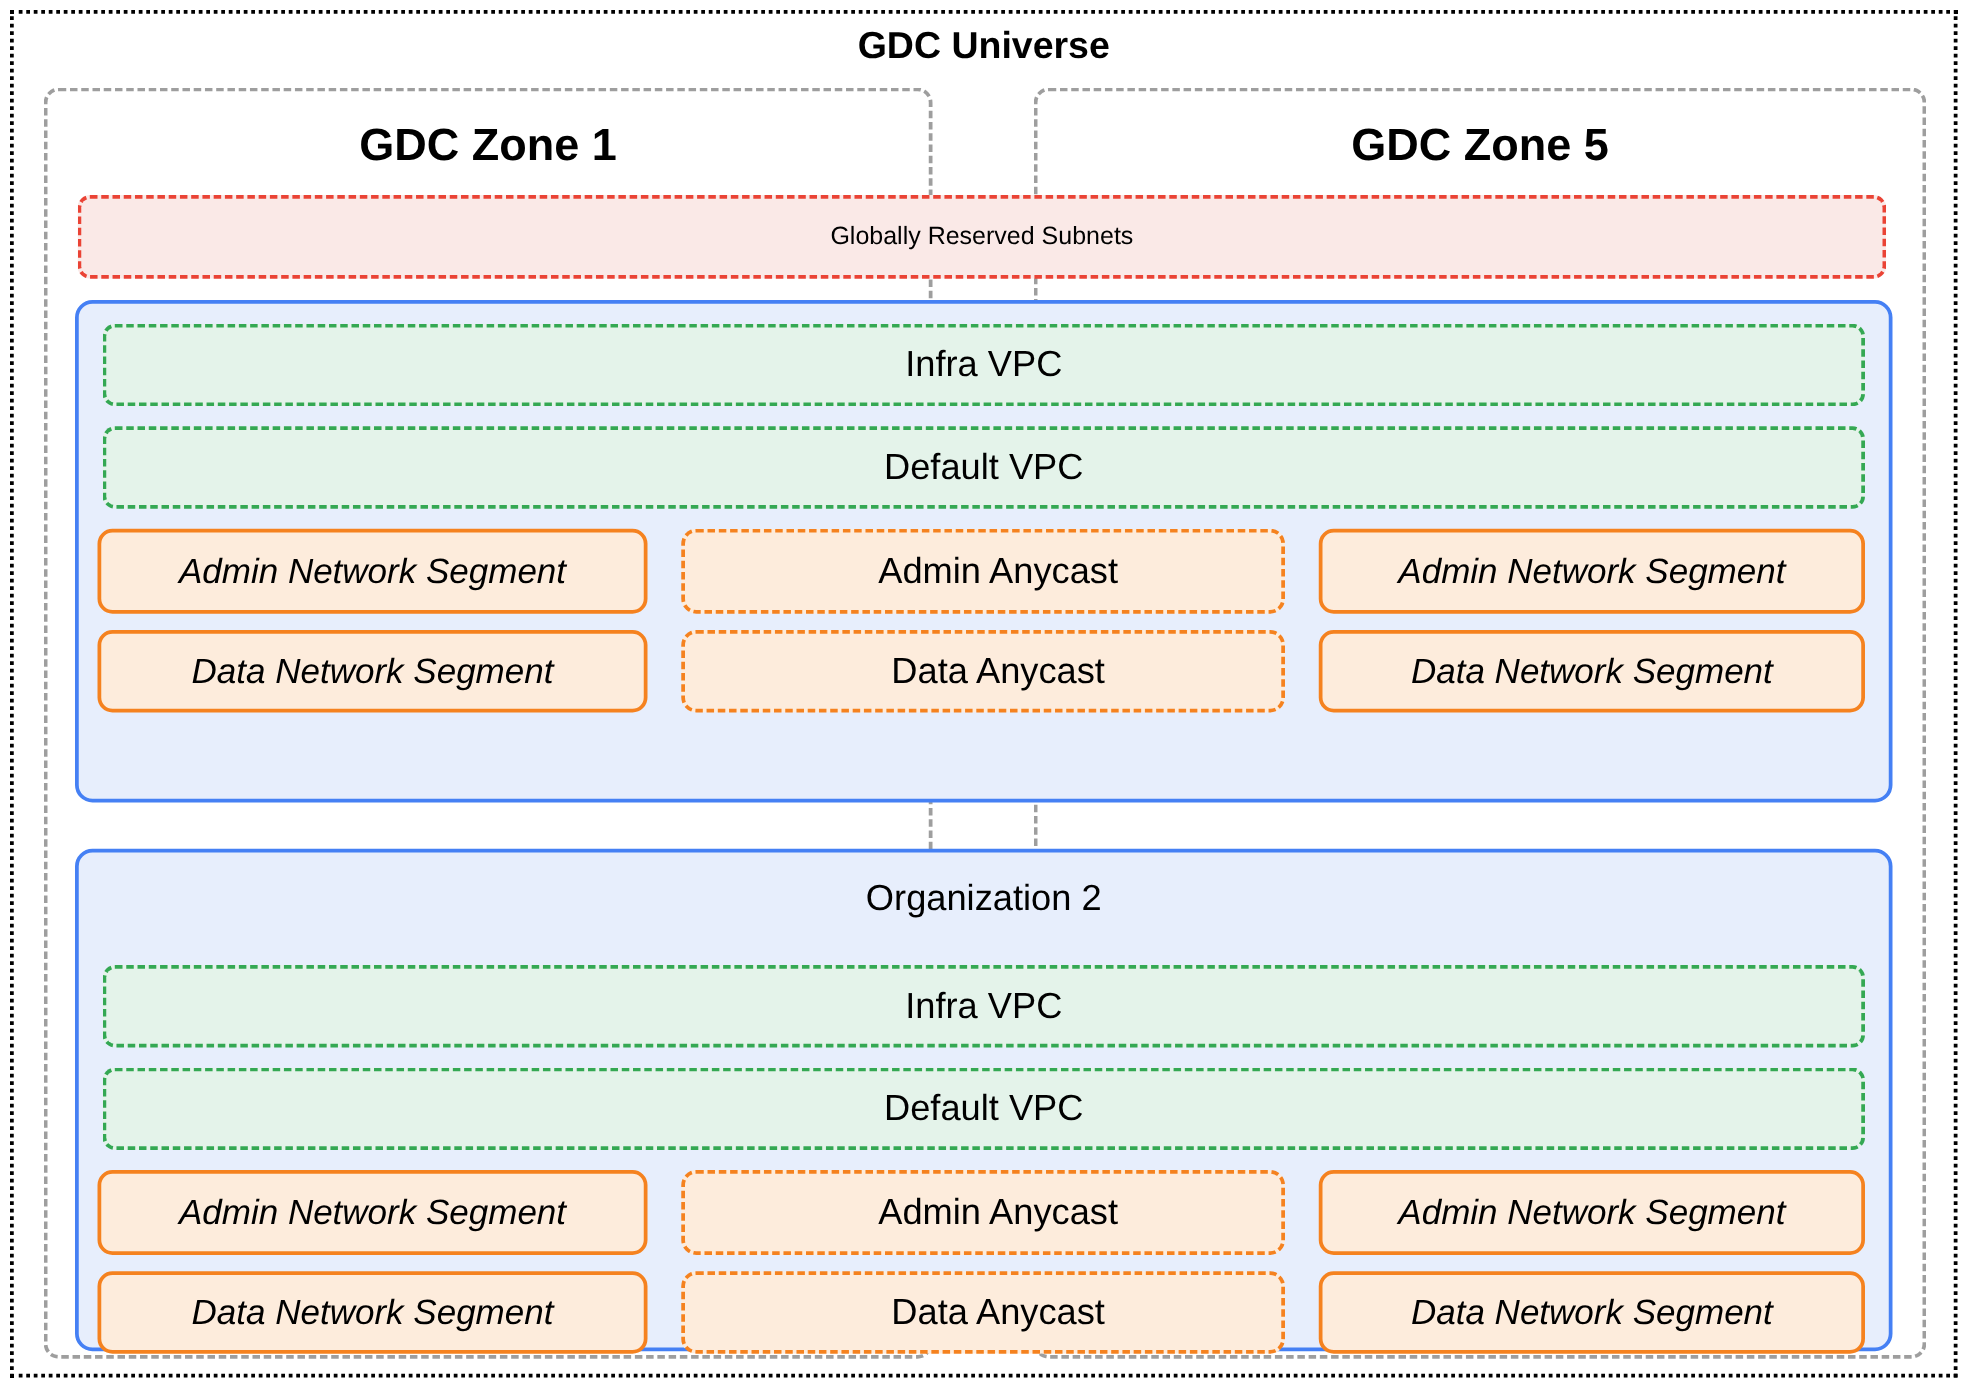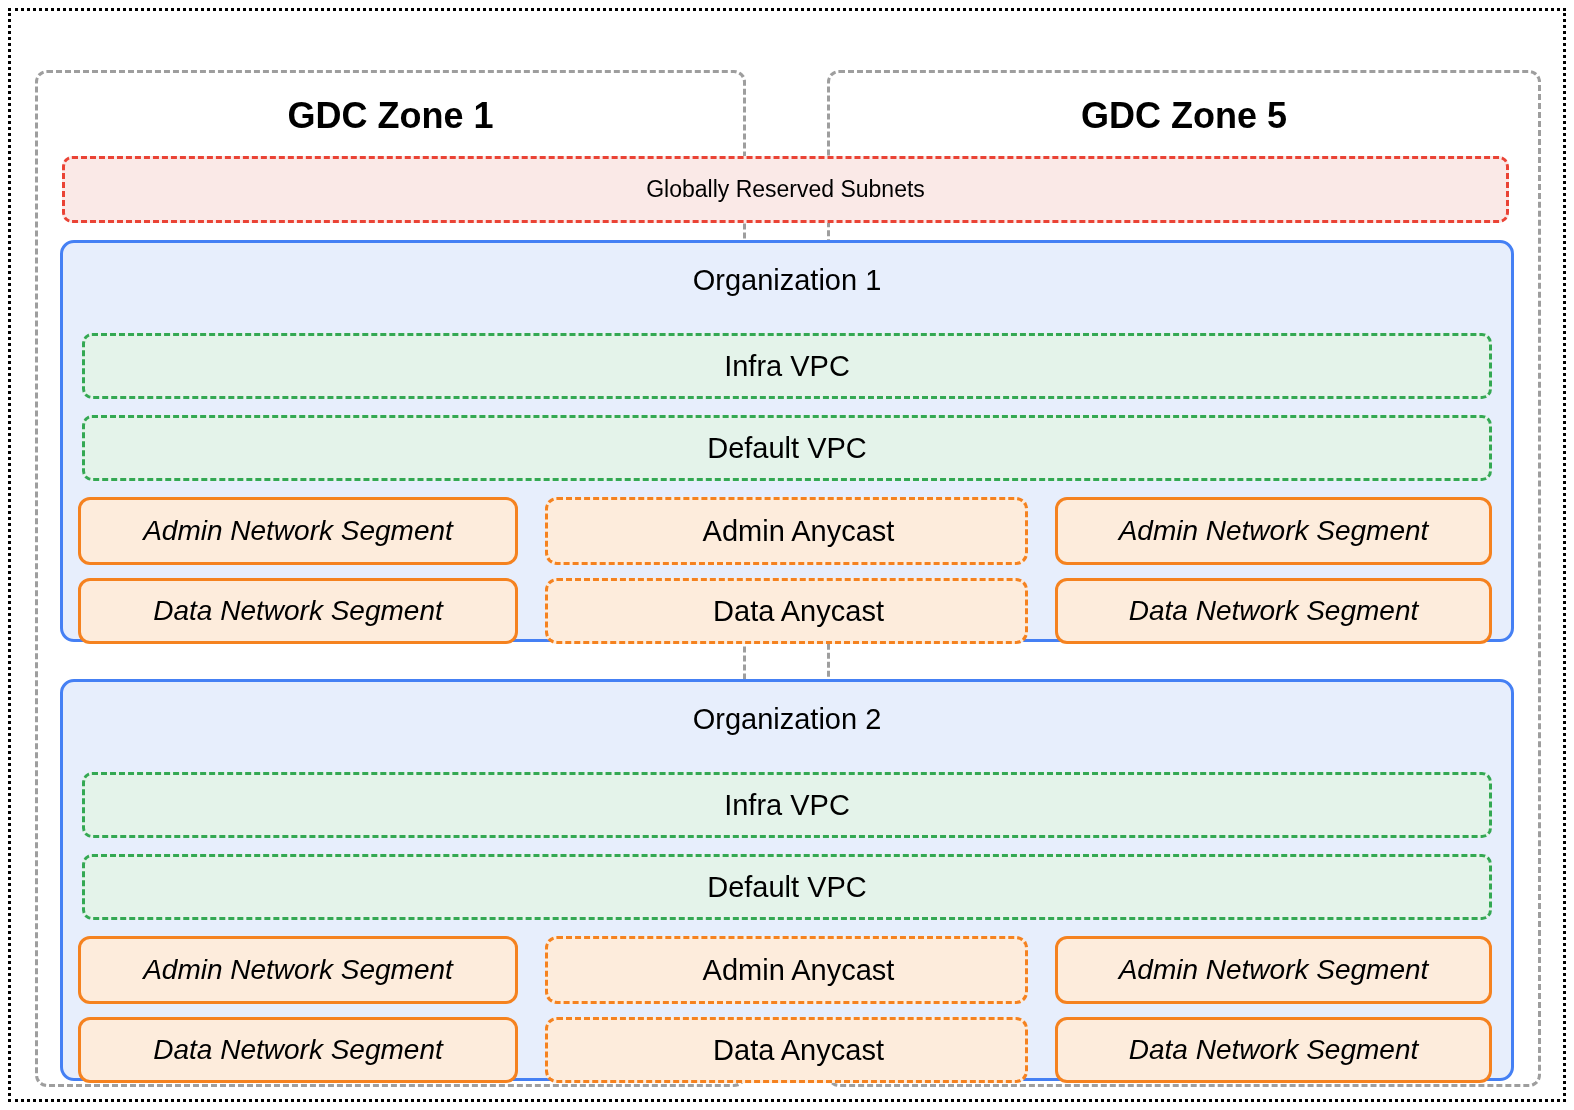--- a/index.html
+++ b/index.html
@@ -58,21 +58,21 @@
     font-weight: bold;
   }
   .reserved {
     position: absolute;
     left: 62px; top: 156px;
     width: 1447px; height: 67px;
     border: 3px dashed var(--reserved-border, #ea4335);
     background: var(--reserved-fill, #fae9e7);
     border-radius: 10px;
     display: flex; align-items: center; justify-content: center;
-    font-size: 23px;
+    font-size: 20px;
   }
   .org {
     position: absolute;
     left: 60px;
     width: 1454px; height: 402px;
     border: 3px solid var(--org-border, #4580f4);
     background: var(--org-fill, #e7eefc);
     border-radius: 14px;
   }
   .org-1 { top: 240px; }
@@ -118,33 +118,33 @@
     padding-left: 24px;
   }
 </style>
 </head>
 <body>
 
 <div class="canvas">
 
   <div class="universe-border"></div>
 
+  <div class="universe-title">GDC Universe</div>
 
   <div class="zone zone-1">
     <div class="zone-label">GDC Zone 1</div>
   </div>
 
   <div class="zone zone-2">
     <div class="zone-label">GDC Zone 5</div>
   </div>
 
   <div class="reserved">Globally Reserved Subnets</div>
 
   <div class="org org-1">
-    <div class="org-title">Organization 1</div>
     <div class="vpc first">Infra VPC</div>
     <div class="vpc">Default VPC</div>
     <div class="seg-row">
       <div class="seg">Admin Network Segment</div>
       <div class="anycast">Admin Anycast</div>
       <div class="seg right">Admin Network Segment</div>
     </div>
     <div class="seg-row data-row">
       <div class="seg">Data Network Segment</div>
       <div class="anycast">Data Anycast</div>

